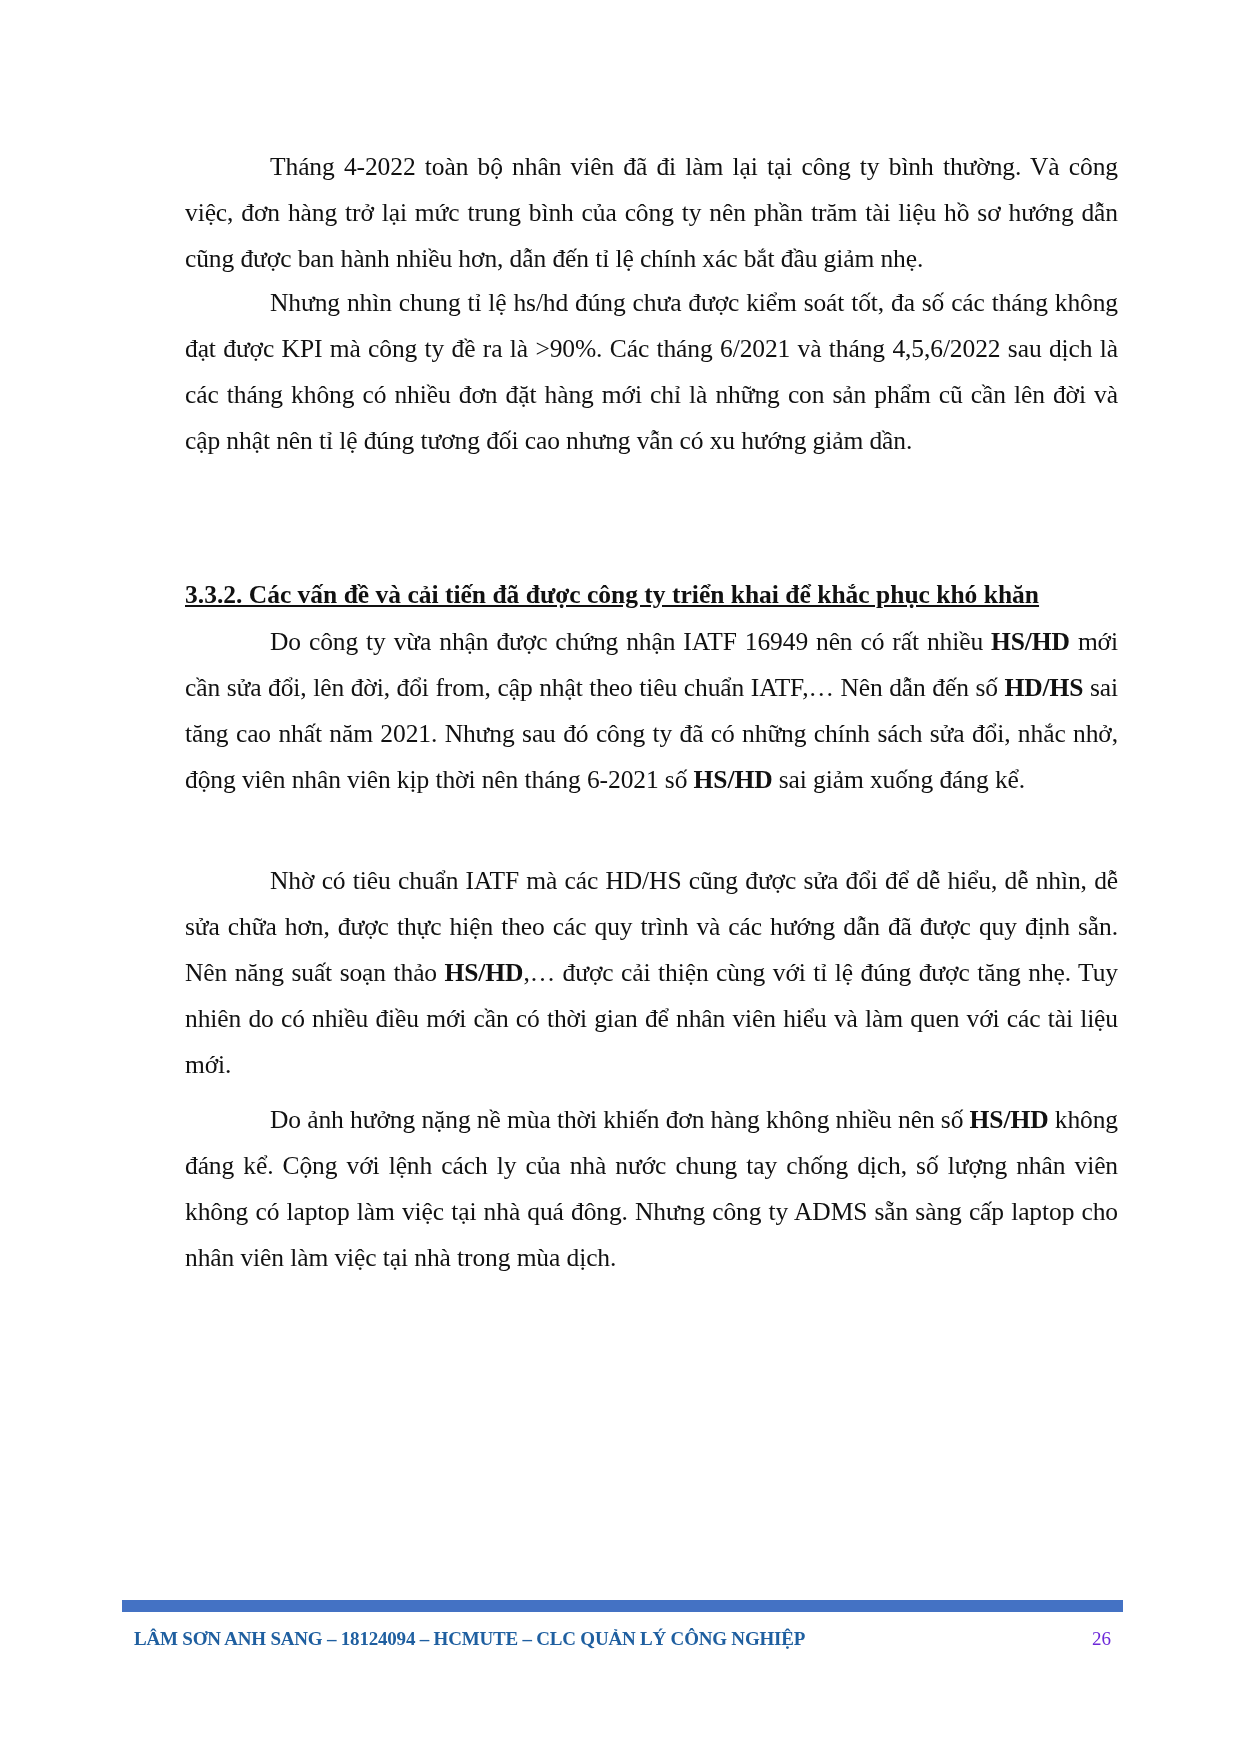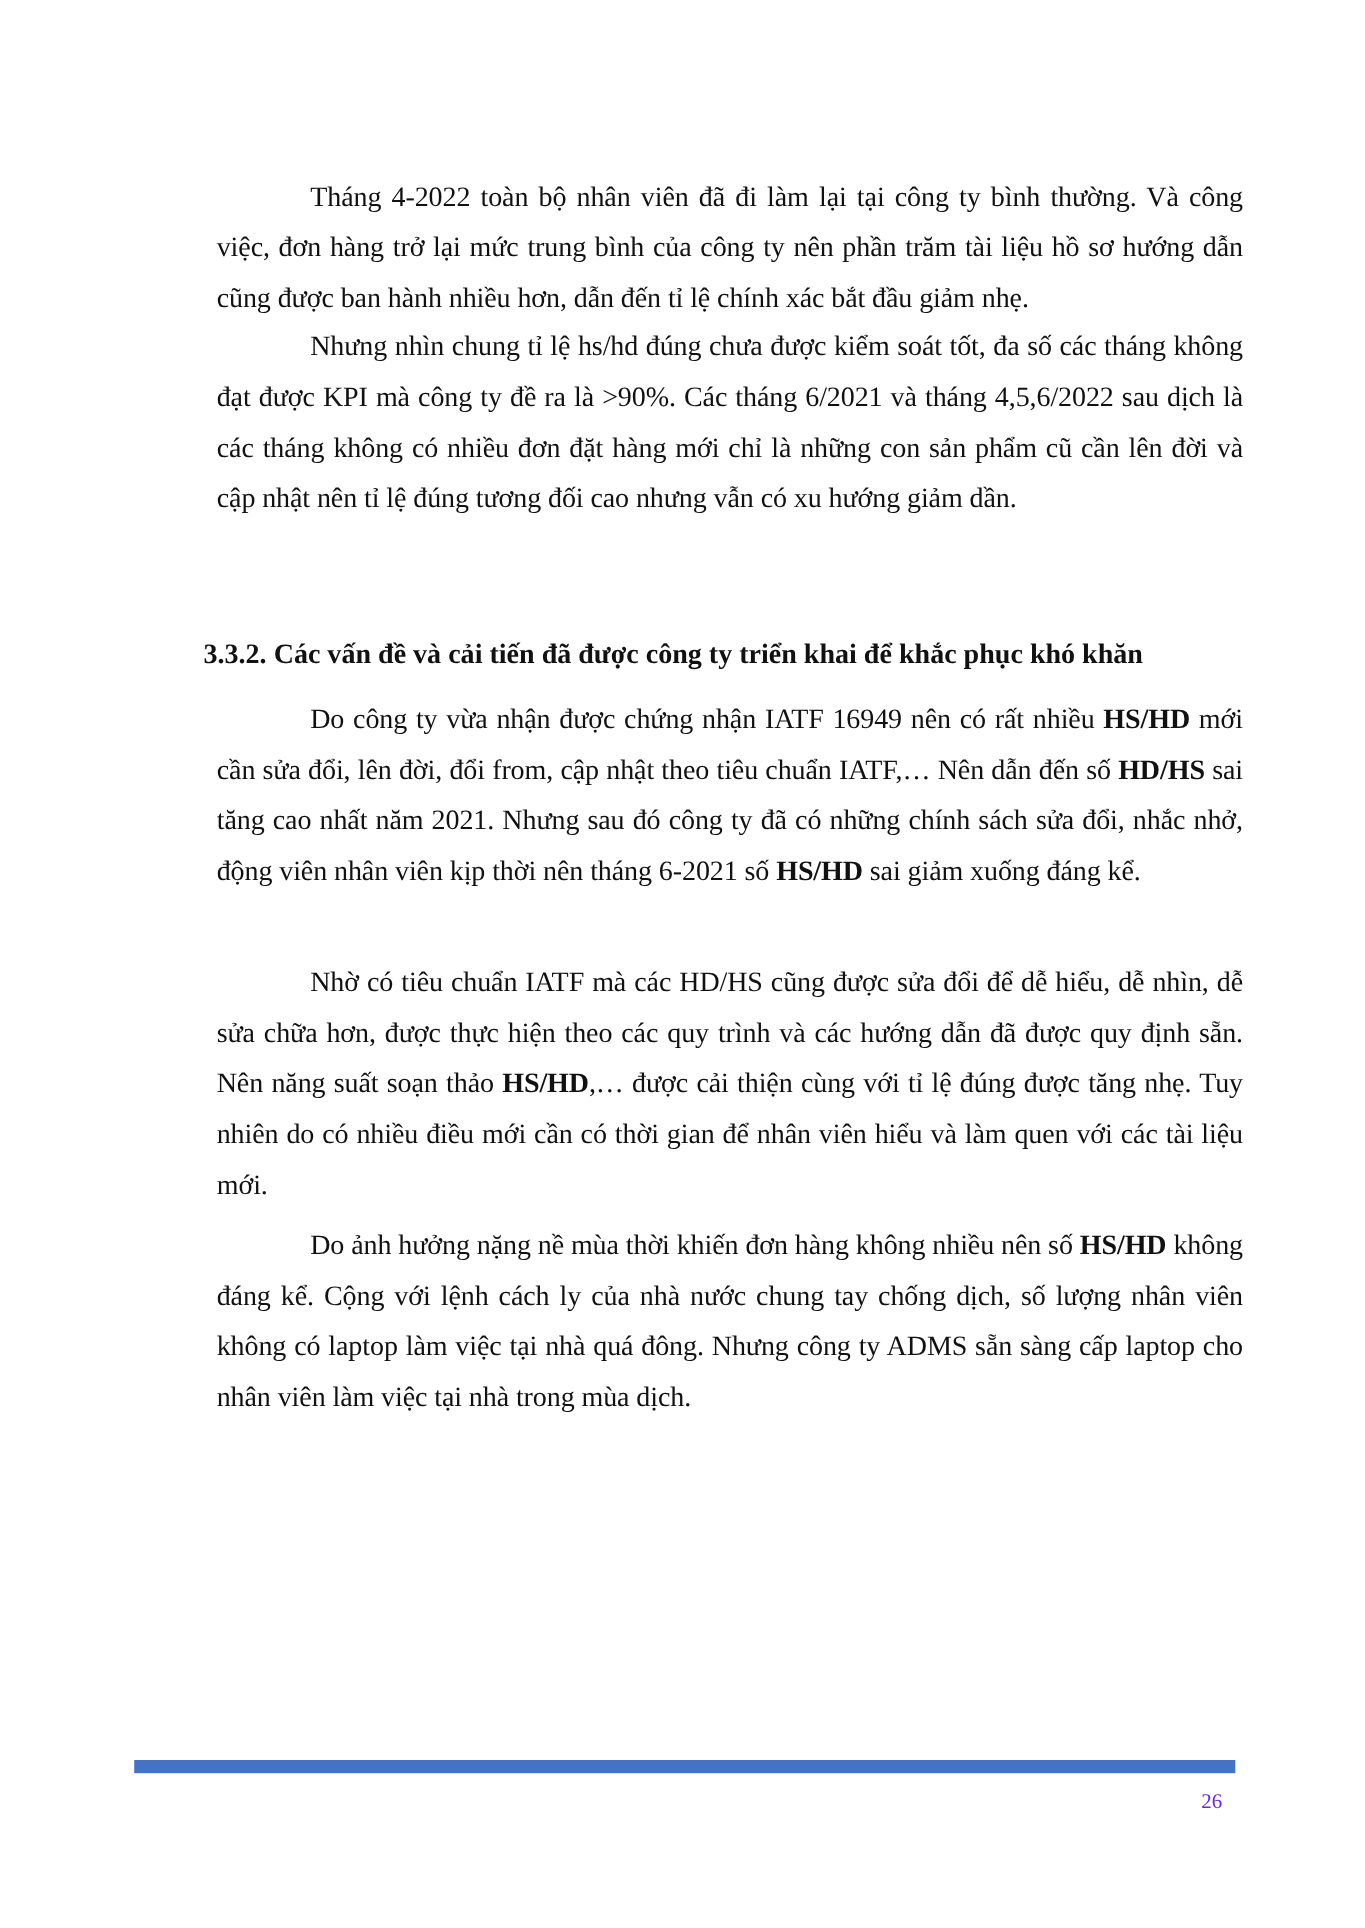--- a/index.html
+++ b/index.html
@@ -1,26 +1,26 @@
 <!DOCTYPE html>
 <html><head>
 <meta charset="utf-8">
 <style>
   html, body { margin: 0; padding: 0; background: #ffffff; }
   body { width: 1241px; height: 1753px; position: relative; overflow: hidden;
          font-family: "Liberation Serif", "DejaVu Serif", serif; color: #111111; }
   .page { position: absolute; left: 0; top: 0; width: 1241px; height: 1753px; }
   .content { position: absolute; left: 185px; width: 933px; }
-  .para { margin: 12px; font-size: 25.5px; line-height: 46px; text-align: justify;
+  .para { margin: 0; font-size: 25.5px; line-height: 46px; text-align: justify;
           text-indent: 85px; letter-spacing: -0.1px; }
   .para b { font-weight: bold; }
   #p1 { top: 144px; }
   #p2 { top: 280px; }
   #heading { position: absolute; left: 185px; top: 572px; margin: 0;
-             font-size: 25.5px; font-weight: bold; line-height: 46px; white-space: nowrap; }
+             font-size: 25.5px; font-weight: bold; line-height: 46px; white-space: nowrap; text-decoration: underline; }
   #p3 { top: 619px; }
   #p4 { top: 858px; }
   #p5 { top: 1097px; }
   .footer-bar { position: absolute; left: 122px; top: 1600px; width: 1001px; height: 12px;
                 background: #4472c4; }
   .footer-text { position: absolute; left: 134px; top: 1628px; font-size: 19px; font-weight: bold;
                  color: #1f5fa0; letter-spacing: -0.2px; white-space: nowrap; }
   .page-number { position: absolute; left: 1092px; top: 1628px; font-size: 19px; color: #6d28d9; }
 </style>
 </head>
@@ -34,14 +34,15 @@
 
   <h3 id="heading">3.3.2. Các vấn đề và cải tiến đã được công ty triển khai để khắc phục khó khăn</h3>
 
   <p class="para content" id="p3"><span>Do công ty vừa nhận được chứng nhận IATF 16949 nên có rất nhiều </span><b>HS/HD</b><span> mới cần sửa đổi, lên đời, đổi from, cập nhật theo tiêu chuẩn IATF,… Nên dẫn đến số </span><b>HD/HS</b><span> sai tăng cao nhất năm 2021. Nhưng sau đó công ty đã có những chính sách sửa đổi, nhắc nhở, động viên nhân viên kịp thời nên tháng 6-2021 số </span><b>HS/HD</b><span> sai giảm xuống đáng kể.</span></p>
 
   <p class="para content" id="p4"><span>Nhờ có tiêu chuẩn IATF mà các HD/HS cũng được sửa đổi để dễ hiểu, dễ nhìn, dễ sửa chữa hơn, được thực hiện theo các quy trình và các hướng dẫn đã được quy định sẵn. Nên năng suất soạn thảo </span><b>HS/HD</b><span>,… được cải thiện cùng với tỉ lệ đúng được tăng nhẹ. Tuy nhiên do có nhiều điều mới cần có thời gian để nhân viên hiểu và làm quen với các tài liệu mới.</span></p>
 
   <p class="para content" id="p5"><span>Do ảnh hưởng nặng nề mùa thời khiến đơn hàng không nhiều nên số </span><b>HS/HD</b><span> không đáng kể. Cộng với lệnh cách ly của nhà nước chung tay chống dịch, số lượng nhân viên không có laptop làm việc tại nhà quá đông. Nhưng công ty ADMS sẵn sàng cấp laptop cho nhân viên làm việc tại nhà trong mùa dịch.</span></p>
 
   <div class="footer-bar"></div>
+  <div class="footer-text">LÂM SƠN ANH SANG – 18124094 – HCMUTE – CLC QUẢN LÝ CÔNG NGHIỆP</div>
   <div class="page-number">26</div>
 </div>
 
 </body></html>

